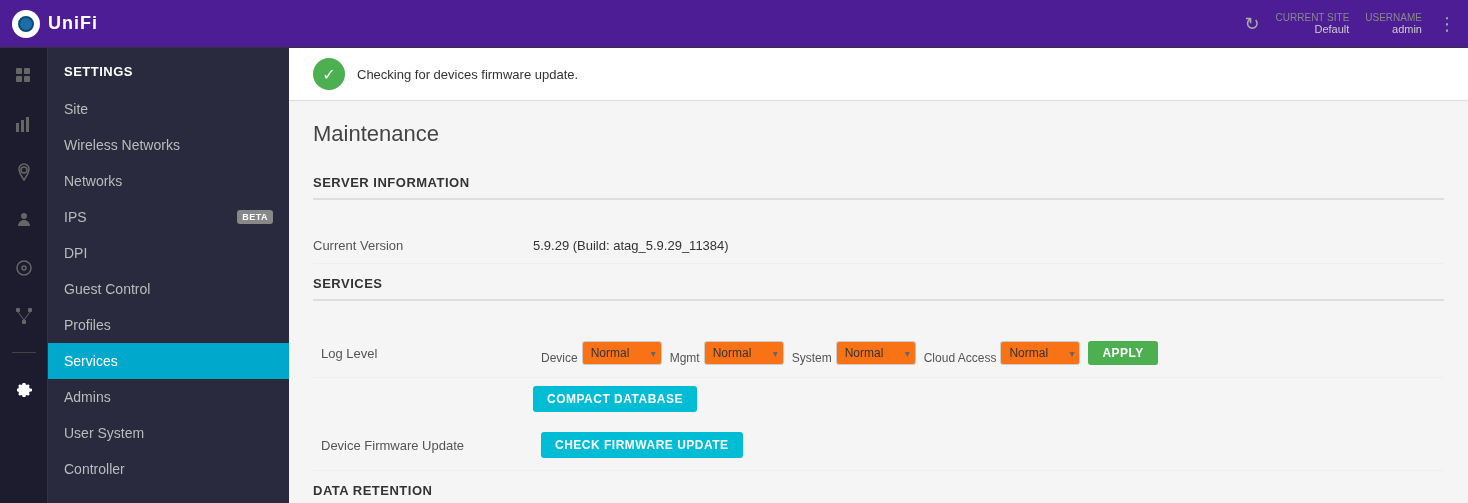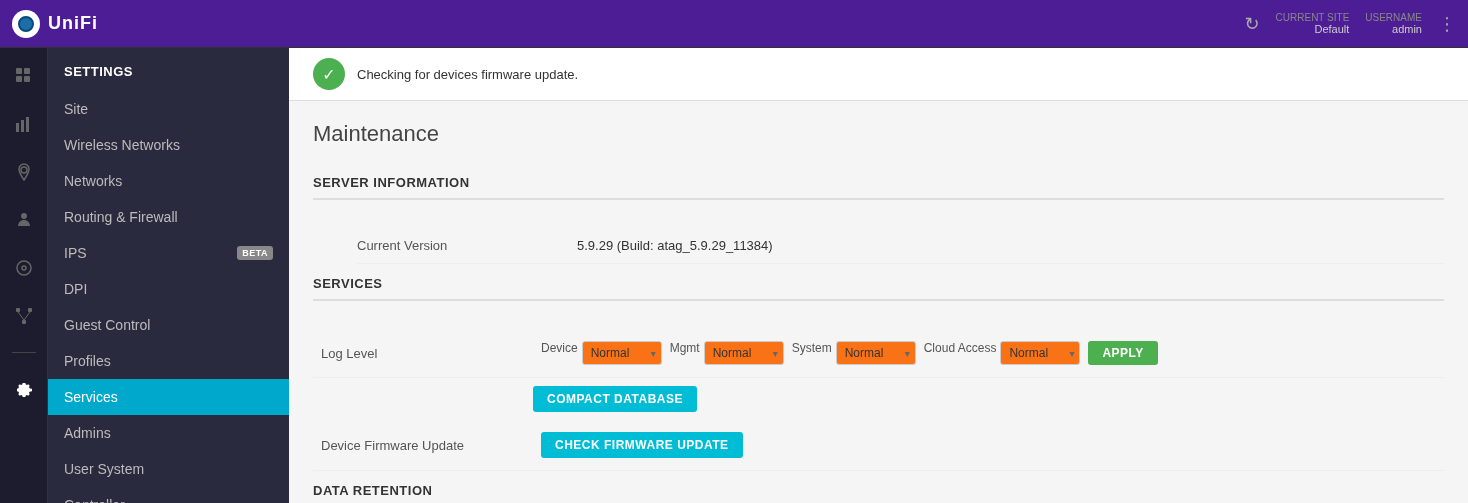--- a/index.html
+++ b/index.html
@@ -184,21 +184,20 @@
       margin-bottom: 28px;
     }
 
     
     .info-row {
       display: flex;
       align-items: center;
       padding: 10px 0;
       border-bottom: 1px solid #eee;
       font-size: 13px;
-      margin-left: 44px;
     }
     .info-row-label {
       width: 220px;
       color: #555;
       flex-shrink: 0;
     }
     .info-row-value {
       color: #333;
     }
 
@@ -217,21 +216,21 @@
       margin-left: 8px;
     }
     .services-controls {
       display: flex;
       align-items: center;
       gap: 8px;
       flex-wrap: wrap;
     }
     .select-group {
       display: flex;
-      align-items: flex-start;
+      align-items: flex-end;
       gap: 4px;
     }
     .select-group-label {
       font-size: 12px;
       color: #555;
       white-space: nowrap;
     }
     .select-dropdown {
       background: #f97316;
       border: 1px solid #ccc;
@@ -404,23 +403,20 @@
     <div class="sidebar-title">SETTINGS</div>
 
     <div class="sidebar-item">
       <span>Site</span>
     </div>
     <div class="sidebar-item">
       <span>Wireless Networks</span>
     </div>
     <div class="sidebar-item">
       <span>Networks</span>
-    </div>
-    <div class="sidebar-item">
-      <span>Routing &amp; Firewall</span>
     </div>
     <div class="sidebar-item">
       <span>IPS</span>
       <span class="beta-badge">BETA</span>
     </div>
     <div class="sidebar-item">
       <span>DPI</span>
     </div>
     <div class="sidebar-item">
       <span>Guest Control</span>

